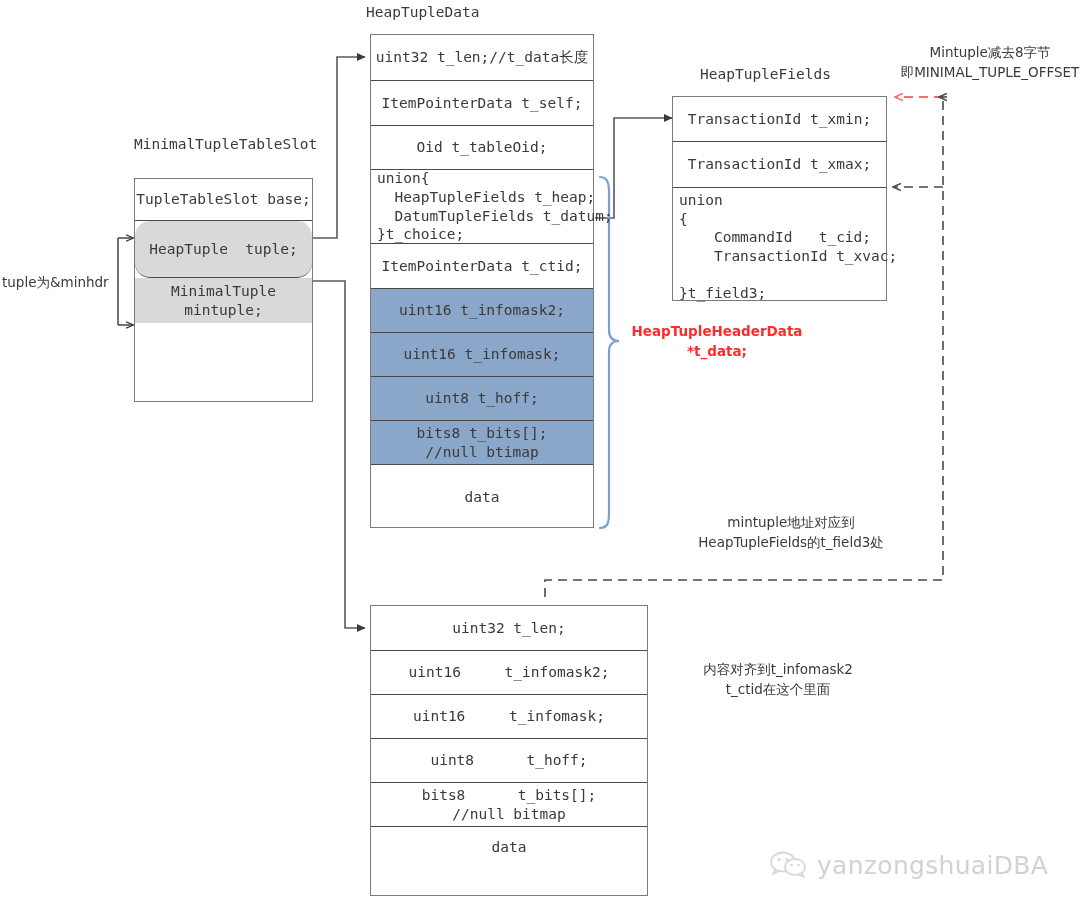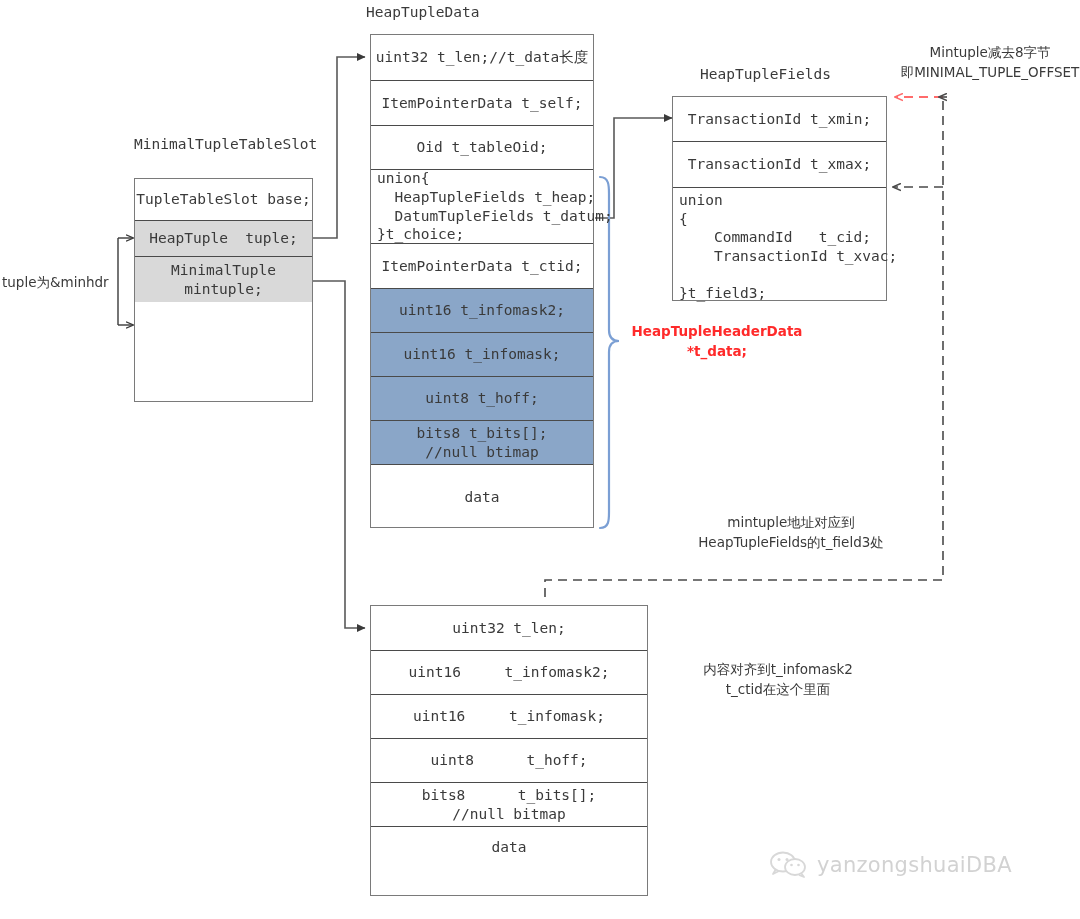--- a/index.html
+++ b/index.html
@@ -36,21 +36,21 @@
     position:absolute;font-size:13.5px;color:#3a3a3a;text-align:center;
     line-height:1.45;white-space:pre;
   }
   .note.red{color:#ff2a2a;font-weight:bold;font-family:"DejaVu Sans","Liberation Sans",sans-serif;font-size:13.5px;text-align:center;}
   .note.cn{font-family:"DejaVu Sans","Liberation Sans",sans-serif;}
 
   
   .watermark{
     position:absolute;display:flex;align-items:center;gap:9px;
     color:#d2d2d2;font-family:"DejaVu Sans","Liberation Sans",sans-serif;
-    font-size:21px;letter-spacing:.3px;user-select:none;
+    font-size:25px;letter-spacing:.3px;user-select:none;
   }
 </style>
 </head>
 <body>
 
 <div class="canvas">
 
   <svg class="layer">
     <defs>
       <marker id="ah" markerWidth="9" markerHeight="9" refX="8" refY="4.5" orient="auto" markerUnits="userSpaceOnUse">
@@ -89,21 +89,21 @@
 
     <path d="M943,101 L943,580 L545,580 L545,602" fill="none" stroke="#4a4a4a" stroke-width="1.6" stroke-dasharray="9,6"></path>
     <path d="M943,187 L893,187" fill="none" stroke="#4a4a4a" stroke-width="1.6" stroke-dasharray="9,6" marker-end="url(#ahdash)"></path>
     <path d="M943,101 L943,93" fill="none" stroke="#4a4a4a" stroke-width="1.6" marker-end="url(#ahdash)" transform="rotate(-90 943 97)"></path>
   </svg>
 
   <div class="caption" style="left:134px;top:136px;">MinimalTupleTableSlot</div>
 
   <div class="struct" style="left:134px;top:170px;width:179px;height:224px;margin-top:8px;">
     <div class="row" style="height:42px;">TupleTableSlot base;</div>
-    <div class="row grey" style="height:36px;">HeapTuple  tuple;</div>
+    <div class="row grey" style="height:57px;border-radius:15px;">HeapTuple  tuple;</div>
     <div class="row grey" style="height:45px;">MinimalTuple
 mintuple;</div>
   </div>
 
   <div class="note cn" style="left:2px;top:273px;text-align:left;">tuple为&amp;minhdr</div>
 
   <div class="caption" style="left:366px;top:4px;">HeapTupleData</div>
 
   <div class="struct" style="left:370px;top:34px;width:224px;height:494px;">
     <div class="row" style="height:46px;">uint32 t_len;//t_data长度</div>

